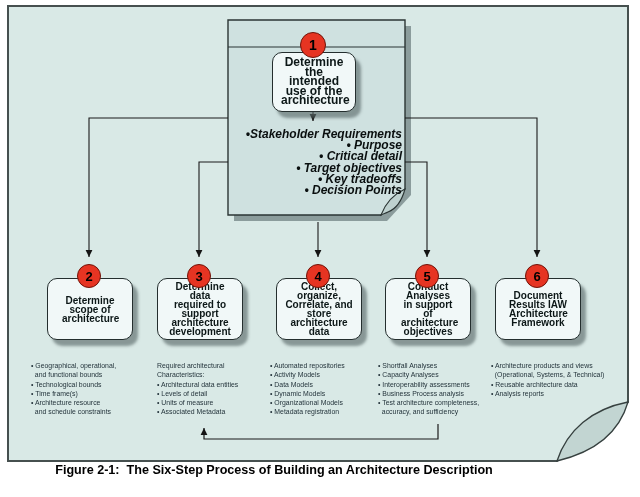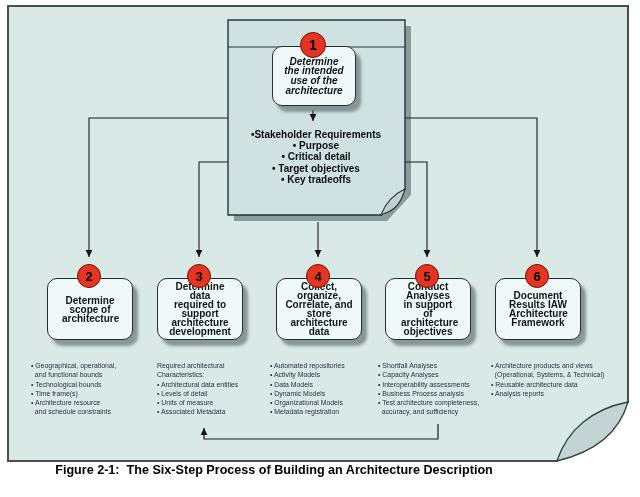--- a/index.html
+++ b/index.html
@@ -9,21 +9,21 @@
   }
   #bg{position:absolute;left:0;top:0;z-index:0;}
   .abs{position:absolute;}
   
   .titlebox{
     position:absolute;background:#f1f8f8;border:1.4px solid #242e2e;border-radius:10px;
     box-shadow:5px 6px 3px rgba(92,107,107,0.65);
     display:flex;align-items:center;justify-content:center;text-align:center;
     font-weight:700;color:#0c1717;z-index:3;
   }
-  #box1{left:272px;top:46px;width:82px;height:58px;font-size:10px;line-height:9.6px;font-style:italic;}
+  #box1{left:272px;top:52px;width:82px;height:58px;font-size:12px;line-height:9.6px;}
   #box1 span{max-width:66px;display:inline-block;}
   .stepbox{top:278px;width:84px;height:60px;font-size:10px;line-height:9px;}
   .stepbox span{display:inline-block;}
   #sbox2{left:47px;}  #sbox2 span{max-width:56px;}
   #sbox3{left:157px;} #sbox3 span{max-width:62px;}
   #sbox4{left:276px;} #sbox4 span{max-width:74px;}
   #sbox5{left:385px;} #sbox5 span{max-width:54px;}
   #sbox6{left:495px;} #sbox6 span{max-width:58px;}
   .badge{
     position:absolute;width:24px;height:24px;border-radius:50%;
@@ -32,22 +32,22 @@
     font-weight:700;font-size:13px;color:#000;z-index:4;
   }
   #badge1{left:300px;top:32px;width:26px;height:26px;font-size:14px;}
   #badge2{left:77px;top:264px;}
   #badge3{left:187px;top:264px;}
   #badge4{left:306px;top:264px;}
   #badge5{left:415px;top:264px;}
   #badge6{left:525px;top:264px;}
   
   #panel-list{
-    left:230px;top:129px;width:172px;text-align:center;z-index:3;
-    font-weight:700;font-size:10px;line-height:11.2px;color:#0a0f0f;
+    left:230px;top:129px;width:172px;text-align:right;z-index:3;
+    font-weight:700;font-size:12px;line-height:11.2px;color:#0a0f0f;font-style:italic;
   }
   #panel-list div{white-space:pre;}
   
   .details{top:361px;z-index:3;font-size:6.9px;line-height:9.3px;color:#1e2e36;}
   .details ul{list-style:none;margin:0;padding:0;}
   .details li{white-space:pre;margin:0;padding:0;}
   #det2{left:31px;} #det3{left:157px;} #det4{left:270px;} #det5{left:378px;} #det6{left:491px;}
   #caption{
     left:0;top:463px;width:548px;text-align:center;z-index:3;
     font-weight:700;font-size:12.6px;color:#000;white-space:pre;
@@ -88,20 +88,21 @@
   <div class="badge" id="badge1">1</div>
   <div class="titlebox" id="box1">
     <span>Determine the intended use of the architecture</span>
   </div>
   <div class="abs" id="panel-list">
     <div>•Stakeholder Requirements</div>
     <div>• Purpose</div>
     <div>• Critical detail</div>
     <div>• Target objectives</div>
     <div>• Key tradeoffs</div>
+    <div>• Decision Points</div>
   </div>
 
   <div class="badge" id="badge2">2</div>
   <div class="badge" id="badge3">3</div>
   <div class="badge" id="badge4">4</div>
   <div class="badge" id="badge5">5</div>
   <div class="badge" id="badge6">6</div>
 
   <div class="titlebox stepbox" id="sbox2">
     <span>Determine scope of architecture</span>

